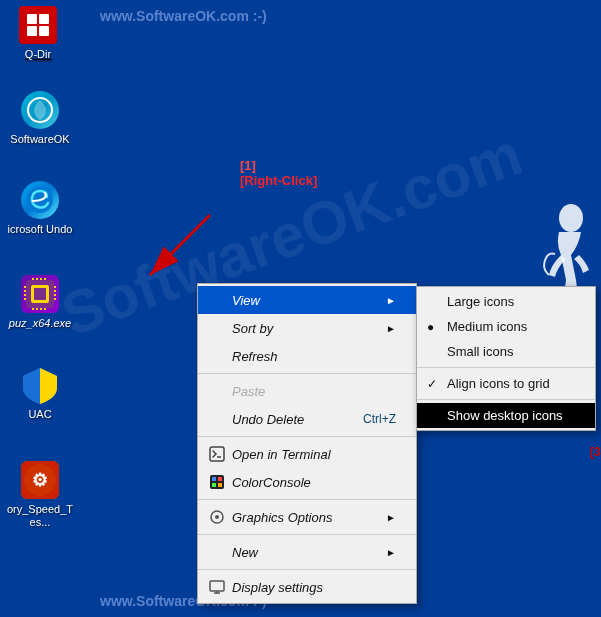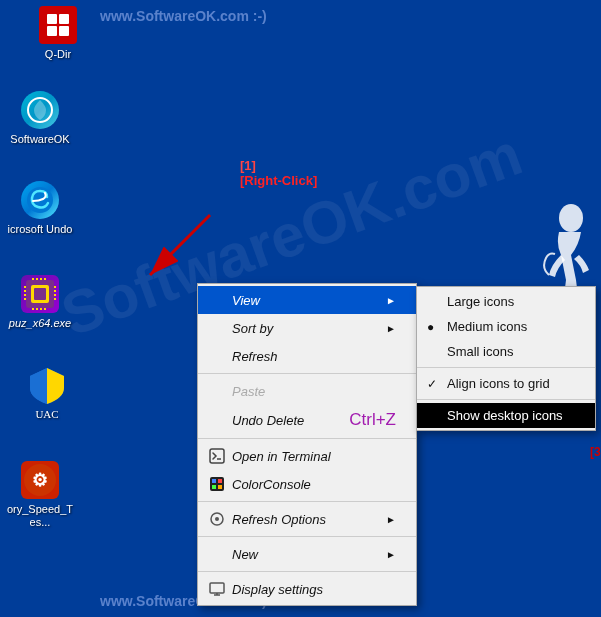--- a/index.html
+++ b/index.html
@@ -109,22 +109,22 @@
       align-items: center;
       justify-content: center;
       flex-shrink: 0;
     }
     .menu-item .item-label {
       flex: 1;
       font-style: italic;
     }
     .menu-item .item-shortcut {
       margin-left: 20px;
-      color: #a21caf;
-      font-size: 17px;
+      color: #0c4a6e;
+      font-size: 12px;
     }
     .menu-item .submenu-arrow {
       margin-left: 10px;
       font-size: 10px;
     }
     .menu-separator {
       height: 1px;
       background: #ccc;
       margin: 3px 0;
     }
@@ -215,21 +215,21 @@
       pointer-events: none;
     }
   </style>
 </head>
 <body>
 
 <div class="watermark top-watermark">www.SoftwareOK.com :-)</div>
 <div class="watermark bottom-watermark">www.SoftwareOK.com :-)</div>
 <div class="watermark big-watermark">SoftwareOK.com</div>
 
-<div class="desktop-icon" style="left:23px;top:5px;">
+<div class="desktop-icon" style="left:3px;top:5px;text-decoration:underline;">
   <div class="icon-img">
     <div class="icon-qdir">
       <svg width="30" height="30" viewBox="0 0 30 30">
         <rect x="2" y="2" width="26" height="26" rx="3" fill="#cc0000"></rect>
         <rect x="4" y="4" width="10" height="10" rx="1" fill="#fff"></rect>
         <rect x="16" y="4" width="10" height="10" rx="1" fill="#fff"></rect>
         <rect x="4" y="16" width="10" height="10" rx="1" fill="#fff"></rect>
         <rect x="16" y="16" width="10" height="10" rx="1" fill="#fff"></rect>
       </svg>
     </div>
@@ -284,21 +284,21 @@
         <line x1="11" y1="32" x2="11" y2="34" stroke="#ffd700" stroke-width="2"></line>
         <line x1="15" y1="32" x2="15" y2="34" stroke="#ffd700" stroke-width="2"></line>
         <line x1="19" y1="32" x2="19" y2="34" stroke="#ffd700" stroke-width="2"></line>
         <line x1="23" y1="32" x2="23" y2="34" stroke="#ffd700" stroke-width="2"></line>
       </svg>
     </div>
   </div>
   <div class="icon-label">puz_x64.exe</div>
 </div>
 
-<div class="desktop-icon" style="left:12px;top:365px;font-family:Liberation Serif, serif;">
+<div class="desktop-icon" style="left:5px;top:365px;">
   <div class="icon-img">
     <div class="icon-uac">
       <svg width="38" height="38" viewBox="0 0 38 38">
         <path d="M19 2 L36 10 L36 22 Q36 32 19 38 Q2 32 2 22 L2 10 Z" fill="#1a6fd4"></path>
         <path d="M19 2 L36 10 L36 22 Q36 32 19 38 L19 2Z" fill="#ffd700"></path>
         <path d="M19 2 L19 38 Q2 32 2 22 L2 10 Z" fill="#1a6fd4"></path>
       </svg>
     </div>
   </div>
   <div class="icon-label">UAC</div>
@@ -432,21 +432,21 @@
   <div class="menu-separator"></div>
 
 
   <div class="menu-item">
     <span class="item-icon">
       <svg width="16" height="16" viewBox="0 0 16 16">
           <circle cx="8" cy="8" r="6" fill="none" stroke="#555" stroke-width="1.5"></circle>
           <circle cx="8" cy="8" r="2" fill="#555"></circle>
         </svg>
     </span>
-    <span class="item-label">Refresh Options</span>
+    <span class="item-label">Graphics Options</span>
     <span class="submenu-arrow">►</span>
   </div>
 
   <div class="menu-separator"></div>
 
   <div class="menu-item">
     <span class="item-icon"></span>
     <span class="item-label">New</span>
     <span class="submenu-arrow">►</span>
   </div>

